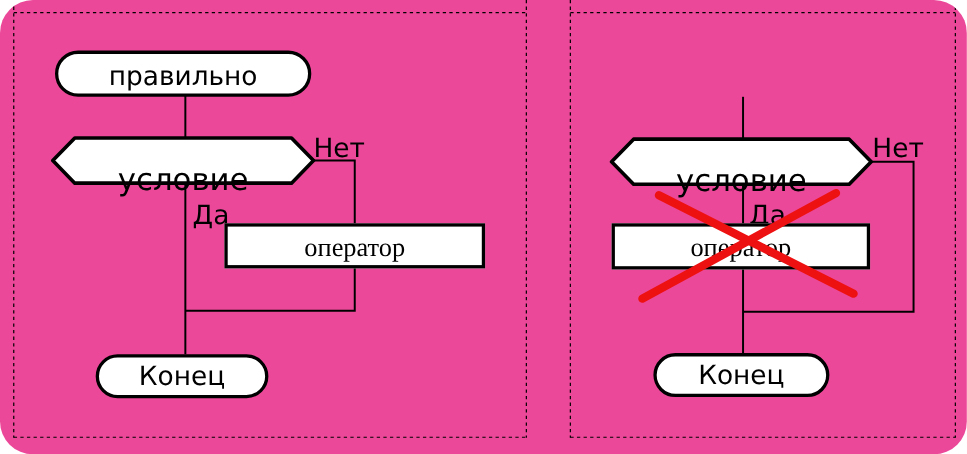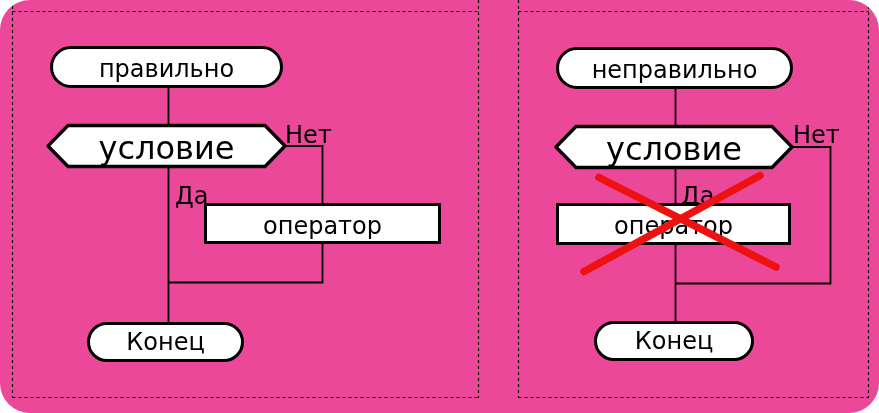--- a/index.html
+++ b/index.html
@@ -18,26 +18,26 @@
   .hex{fill:#ffffff;stroke:#000;stroke-width:3.3;stroke-linejoin:round;}
   .cross{stroke-width:7.5;stroke-linecap:round;fill:none;}
   .group{position:absolute;inset:0;}
   .node{
     position:absolute;box-sizing:border-box;
     display:flex;align-items:center;justify-content:center;
     background:#ffffff;border:3px solid #000;
     font-size:24px;line-height:1;white-space:nowrap;
   }
   .pill{border-radius:22px;}
-  .rect{border-width:3.4px;}
+  .rect{border-width:3.4px;font-family:Liberation Serif, serif;}
   .low{padding-top:4px;}  
   .hexlabel{
     position:absolute;box-sizing:border-box;
     display:flex;align-items:center;justify-content:center;
-    font-size:32px;line-height:1;padding-top:4px;white-space:nowrap;
+    font-size:28px;line-height:1;padding-top:4px;white-space:nowrap;margin-top:16px;
   }
   .branchlbl{position:absolute;font-size:24px;line-height:1;white-space:nowrap;margin-top:11px;}
 </style>
 </head>
 <body>
 
 <div id="canvas">
 
   <svg class="layer">
 
@@ -66,21 +66,20 @@
   <div class="group">
     <div class="node pill low" style="left:50px;top:46px;width:233px;height:42px;">правильно</div>
     <div class="hexlabel" style="left:48px;top:125px;width:237px;height:42px;">условие</div>
     <div class="branchlbl" style="left:285px;top:112px;">Нет</div>
     <div class="branchlbl" style="left:175px;top:173px;">Да</div>
     <div class="node rect low" style="left:204px;top:203px;width:237px;height:41px;">оператор</div>
     <div class="node pill" style="left:87px;top:322px;width:157px;height:40px;">Конец</div>
   </div>
 
   <div class="group">
-    <div class="node pill low" style="left:556px;top:47px;width:237px;height:42px;">неправильно</div>
     <div class="hexlabel" style="left:556px;top:126px;width:236px;height:42px;">условие</div>
     <div class="branchlbl" style="left:793px;top:112px;">Нет</div>
     <div class="branchlbl" style="left:681px;top:173px;">Да</div>
     <div class="node rect low" style="left:556px;top:203px;width:235px;height:42px;">оператор</div>
     <div class="node pill" style="left:594px;top:321px;width:160px;height:40px;">Конец</div>
   </div>
 
   <svg class="layer">
     <line class="cross" x1="599" y1="177.5" x2="776" y2="267" stroke="#ee1111"></line>
     <line class="cross" x1="760" y1="175.5" x2="584" y2="271.5" stroke="#ee1111"></line>

